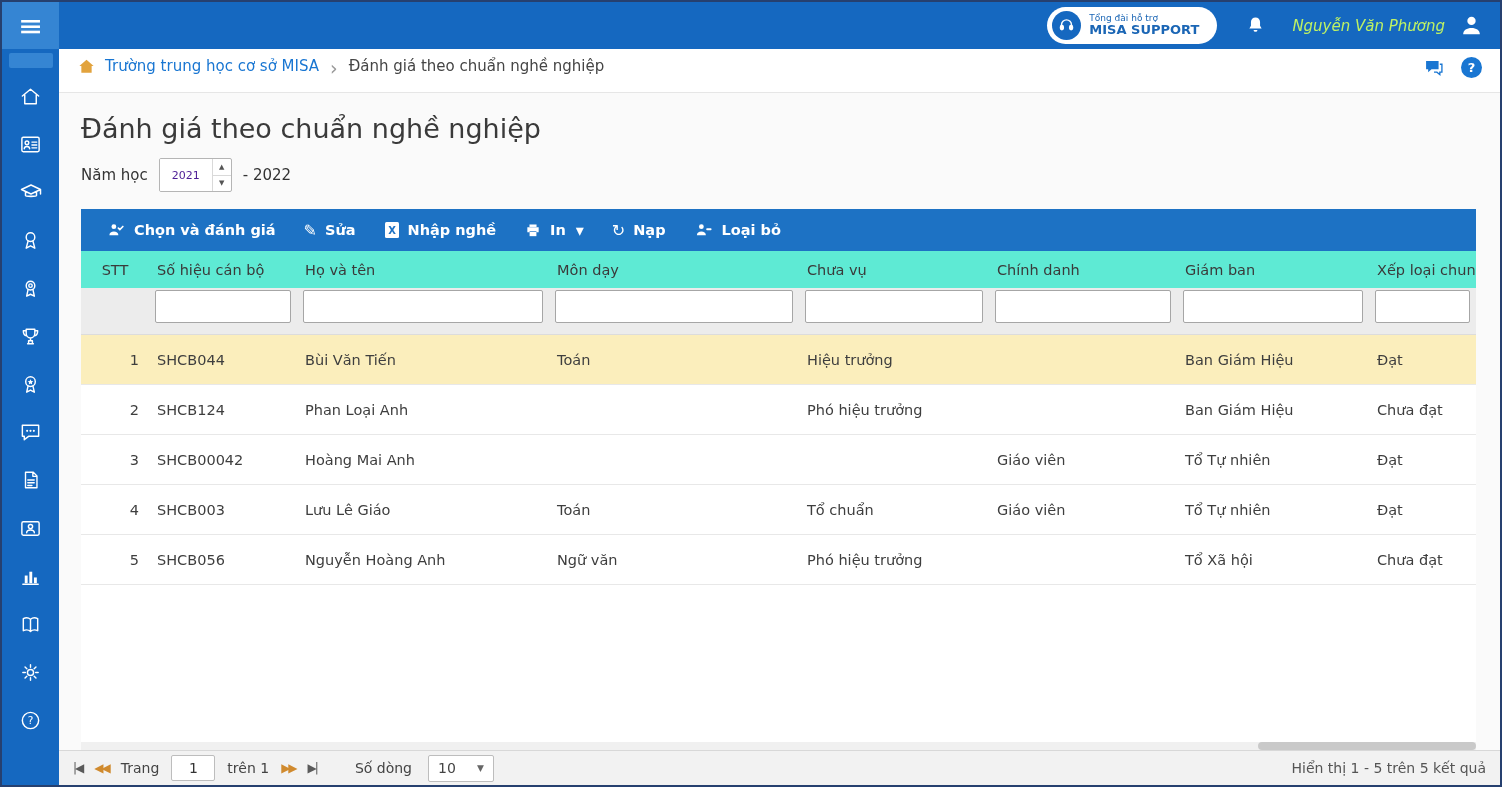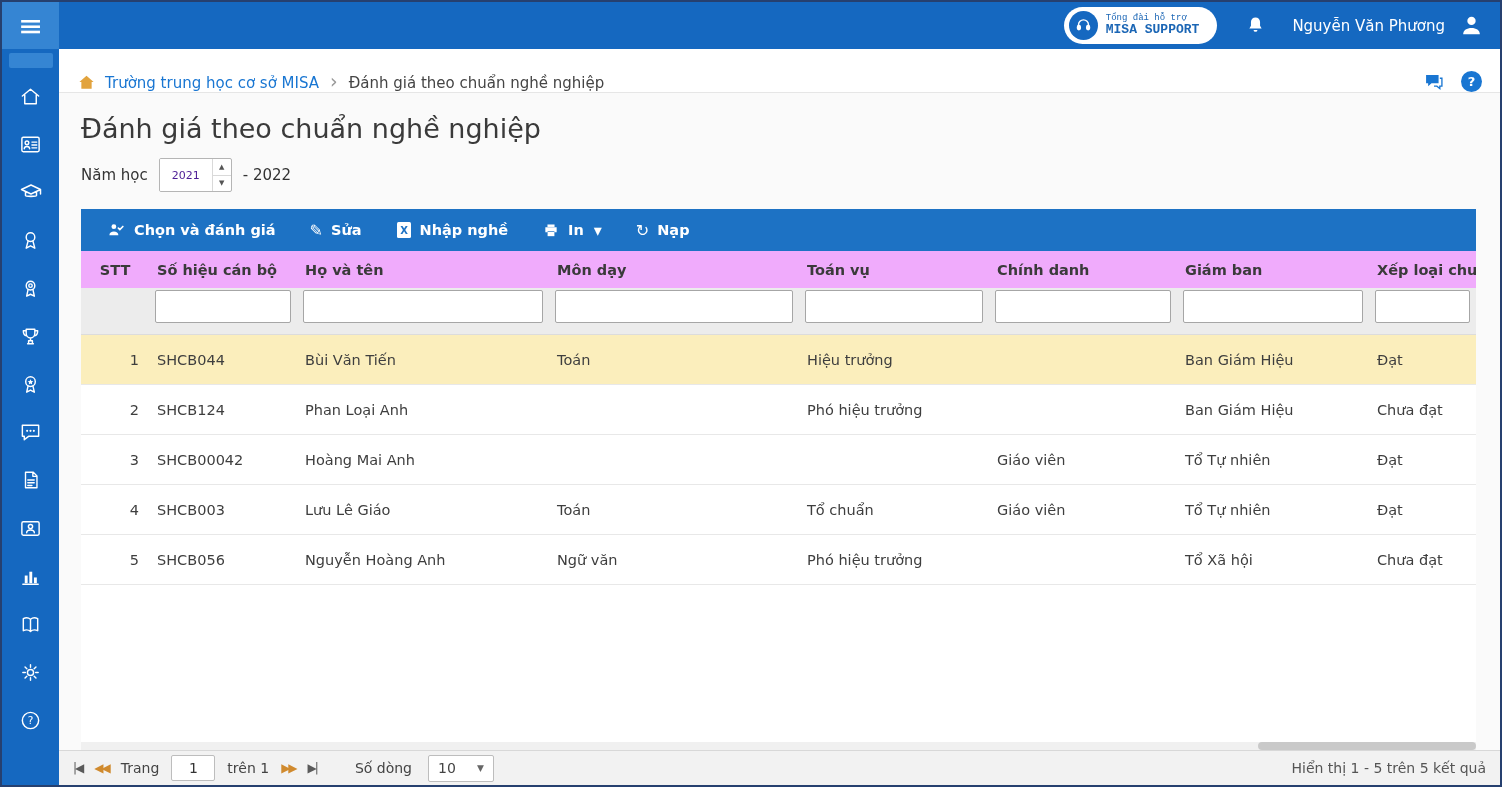--- a/index.html
+++ b/index.html
@@ -14,41 +14,41 @@
                display:flex; align-items:center; justify-content:center; cursor:pointer;
                font-family:"DejaVu Sans",sans-serif; }
   .logo { display:flex; align-items:center; gap:8px; margin-left:12px; }
   .logo-text { color:#fff; font-size:23px; font-weight:bold; letter-spacing:.4px; }
   .logo-text sup { font-size:8px; font-weight:bold; vertical-align:super; }
   .topbar-spacer { flex:1; }
   .support-pill { background:#fff; border-radius:20px; height:37px; display:flex; align-items:center;
                   gap:8px; padding:3px 18px 3px 5px; margin-right:28px; cursor:pointer; }
   .support-circle { width:29px; height:29px; border-radius:50%; background:#1568c0; color:#fff;
                     display:flex; align-items:center; justify-content:center; }
-  .support-lines { display:flex; flex-direction:column; line-height:1.15;font-family:Liberation Mono, monospace; }
+  .support-lines { display:flex; flex-direction:column; line-height:1.15; }
   .support-l1 { font-size:9px; color:#1b66b5; }
   .support-l2 { font-size:13px; font-weight:bold; color:#1b66b5; }
   .bell { margin-right:26px; cursor:pointer; display:flex; }
-  .username { color:#ffffff; font-size:15px; }
+  .username { color:#bef264; font-size:15px;font-style:italic; }
   .avatar { margin:0 16px 0 14px; cursor:pointer; display:flex; }
 
   
   .shell { flex:1; display:flex; min-height:0; }
   .sidebar { width:57px; background:#1568c0; display:flex; flex-direction:column; align-items:center;
              padding-top:4px; flex:0 0 57px; }
   .sb-strip { width:44px; height:15px; background:#3585d3; border-radius:2px; margin-bottom:4px; cursor:pointer; }
   .sb-item { width:57px; height:48px; display:flex; align-items:center; justify-content:center; cursor:pointer; }
   svg.sic * { stroke:#fff; fill:none; stroke-width:1.5; stroke-linecap:round; stroke-linejoin:round; }
   svg.sic .f { fill:#fff; stroke:none; }
 
   .main { flex:1; display:flex; flex-direction:column; min-width:0; background:#fafafa; }
 
   
   .breadcrumb { height:44px; background:#fff; border-bottom:1px solid #e6e6e6; display:flex;
-                align-items:flex-end; padding:0 18px; flex:0 0 44px; }
+                align-items:flex-start; padding:8px 18px; flex:0 0 44px; }
   .bc-home { display:flex; margin-right:9px; cursor:pointer; }
   .bc-link { color:#1976d2; font-size:15px; cursor:pointer; }
   .bc-sep { color:#9a9a9a; font-size:19px; margin:0 11px; font-family:"DejaVu Sans",sans-serif; }
   .bc-current { color:#454545; font-size:15px; }
   .bc-right { margin-left:auto; display:flex; align-items:center; gap:16px; }
   .help-circle { width:21px; height:21px; border-radius:50%; background:#1976d2; color:#fff;
                  font-size:13px; font-weight:bold; display:flex; align-items:center; justify-content:center; cursor:pointer; }
 
   
   .content { flex:1; display:flex; flex-direction:column; padding:0 24px 0 22px; min-height:0; }
@@ -58,29 +58,29 @@
              display:flex; overflow:hidden; }
   .spinner input { flex:1; border:none; outline:none; font-size:11px; padding-left:12px; width:40px;
                    font-family:inherit; color:#4c1d95; }
   .spin-btns { width:19px; border-left:1px solid #d9d9d9; display:flex; flex-direction:column; }
   .spin-btns div { flex:1; display:flex; align-items:center; justify-content:center; font-size:7px;
                    color:#555; cursor:pointer; font-family:"DejaVu Sans",sans-serif; }
   .spin-btns div:first-child { border-bottom:1px solid #d9d9d9; }
 
   
   .table-wrap { margin-top:17px; flex:1; display:flex; flex-direction:column; min-height:0; background:#fff; }
-  .toolbar { height:42px; background:#1d72c4; display:flex; align-items:center; padding:0 12px; gap:6px; flex:0 0 42px; }
+  .toolbar { height:42px; background:#1d72c4; display:flex; align-items:center; padding:0 12px; flex:0 0 42px; }
   .tbtn { background:none; border:none; color:#fff; font-size:14.5px; font-weight:600; display:flex;
           align-items:center; gap:8px; padding:0 14px; height:42px; cursor:pointer; font-family:inherit; }
   .uicon { font-family:"DejaVu Sans",sans-serif; }
   .tbtn .uicon { font-size:16px; font-weight:normal; }
   .caret { font-size:10px; margin-left:2px; }
 
   .grid { display:grid; grid-template-columns:68px 148px 252px 250px 190px 188px 192px minmax(0,1fr); }
-  .thead { background:#f0abfc; height:37px; align-items:center; font-size:14.5px; font-weight:bold;
+  .thead { background:#5eead4; height:37px; align-items:center; font-size:14.5px; font-weight:normal;
            color:#3a3a3a; flex:0 0 37px; }
   .thead .th { padding-left:8px; white-space:nowrap; overflow:hidden; }
   .thead .th.stt { text-align:center; padding-left:0; }
   .filter-row { background:#ececec; padding:2px 0 11px; align-items:center; flex:0 0 auto; border-bottom:1px solid #dcdcdc; }
   .filter-row input { height:33px; width:calc(100% - 12px); margin:0 6px; border:1px solid #a6a6a6;
                       border-radius:2px; background:#fff; padding:0 8px; font-size:14px; font-family:inherit; }
   .trow { height:50px; align-items:center; background:#fff; border-bottom:1px solid #e8e8e8;
           font-size:14.5px; color:#3e3e3e; cursor:pointer; }
   .trow.selected { background:#fbeebc; }
   .trow .td { padding-left:8px; white-space:nowrap; overflow:hidden; }
@@ -307,28 +307,36 @@
                   <path d="M4 7.5h16v7h-3.2v-1.6H7.2v1.6H4z"></path>
                   <path d="M7.2 14h9.6v6H7.2z"></path>
                 </svg>
               <span>In</span>
               <span class="uicon caret">▾</span>
             </button>
             <button class="tbtn">
               <span class="uicon">↻</span>
               <span>Nạp</span>
             </button>
+            <button class="tbtn">
+              <svg width="20" height="18" viewBox="0 0 24 24" fill="#fff">
+                  <circle cx="8.5" cy="7.5" r="3.2"></circle>
+                  <path d="M2.5 19c0-3.3 2.7-5 6-5s6 1.7 6 5z"></path>
+                  <rect x="15" y="9.8" width="7" height="2.4" rx="1"></rect>
+                </svg>
+              <span>Loại bỏ</span>
+            </button>
           </div>
 
           <div class="grid thead">
             <div class="th stt">STT</div>
             <div class="th">Số hiệu cán bộ</div>
             <div class="th">Họ và tên</div>
             <div class="th">Môn dạy</div>
-            <div class="th">Toán vụ</div>
+            <div class="th">Chưa vụ</div>
             <div class="th">Chính danh</div>
             <div class="th">Giám ban</div>
             <div class="th">Xếp loại chung</div>
           </div>
 
           <div class="grid filter-row">
             <div></div>
             <div><input style=""></div>
             <div><input style=""></div>
             <div><input style=""></div>

